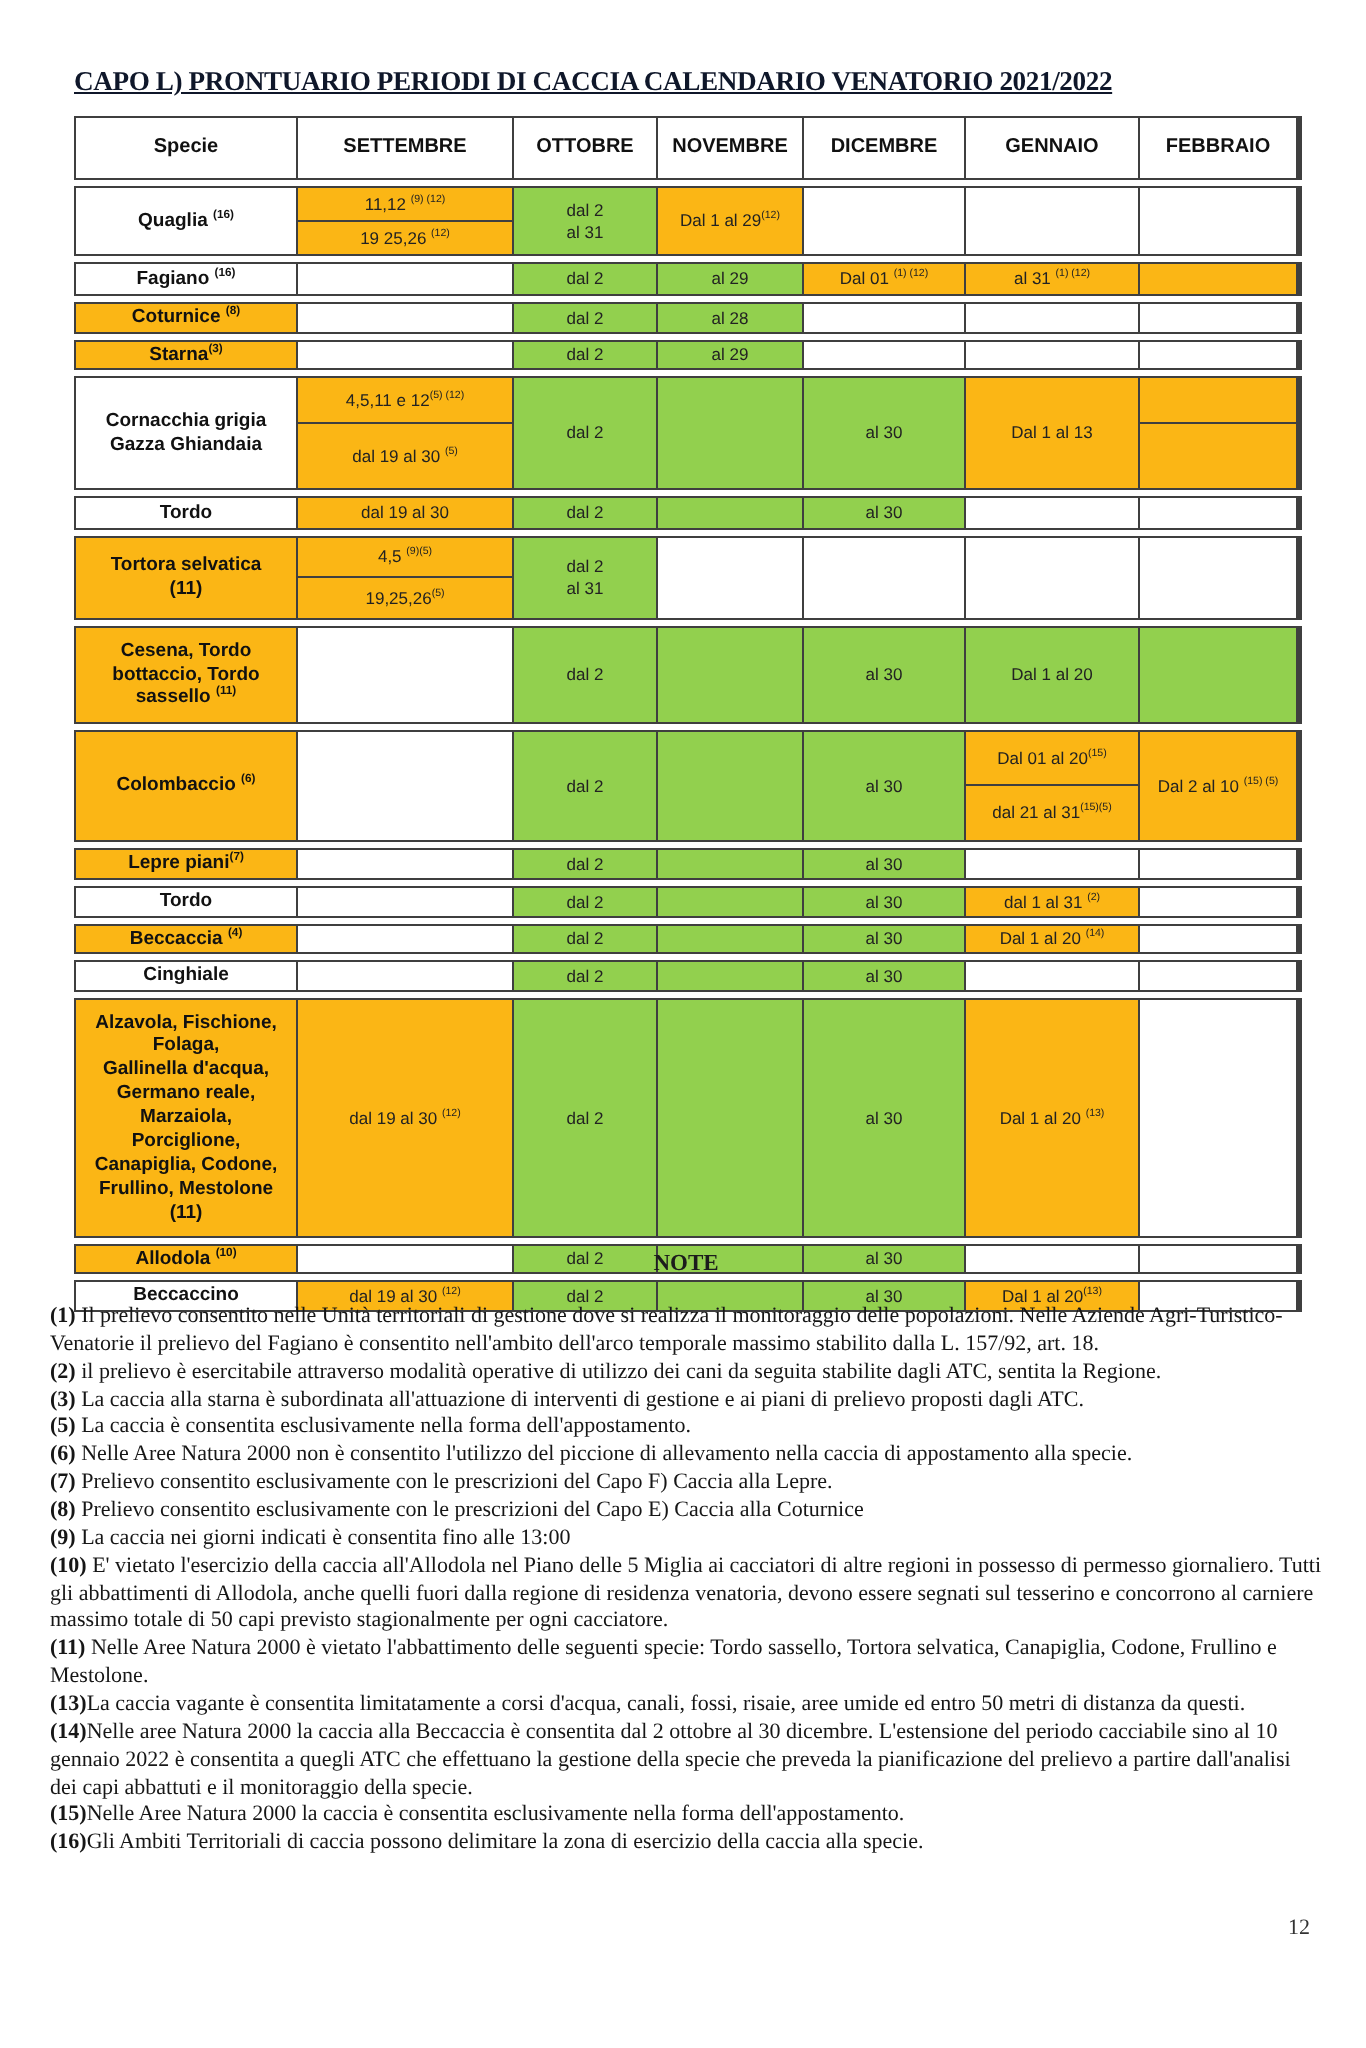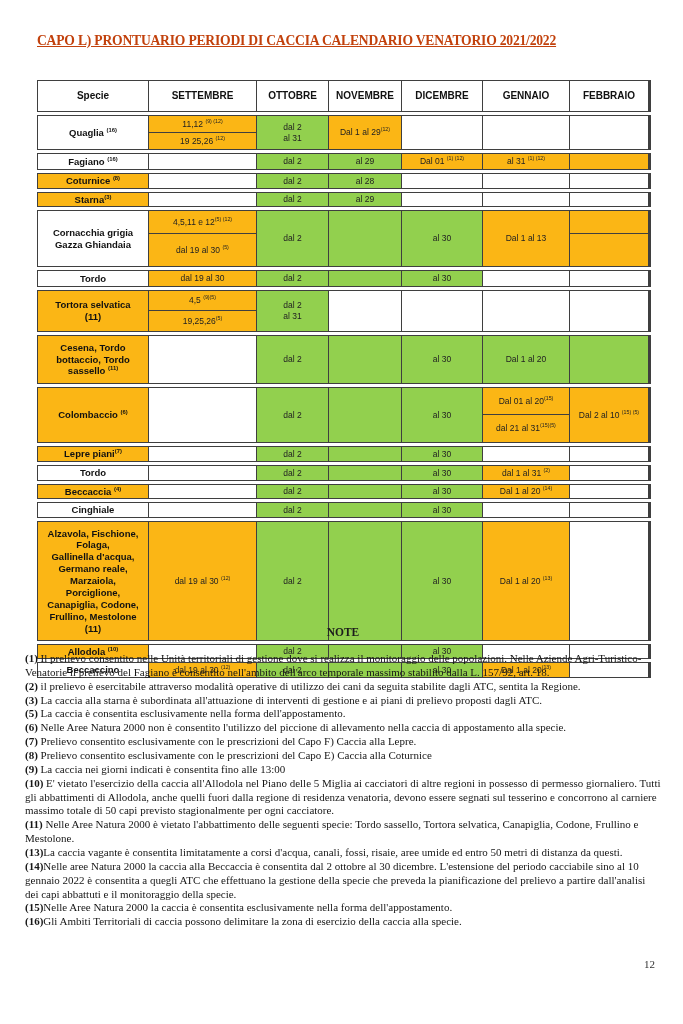--- a/index.html
+++ b/index.html
@@ -5,24 +5,24 @@
   * { margin:0; padding:0; box-sizing:border-box; }
   body { background:#888; }
   .page {
     width:683px; height:1024px; background:#ffffff; position:relative;
     font-family:"Liberation Serif", serif; color:#1c1c1c; overflow:hidden;
     margin:0 auto;
   }
   .title {
     position:absolute; left:37px; top:33px; width:600px;
     font-size:13.6px; font-weight:bold; text-decoration:underline;
-    letter-spacing:-0.2px; color:#c2410c;
+    letter-spacing:-0.2px; color:#0f172a;
     font-family:"Liberation Serif", serif;
   }
-  .cal { position:absolute; left:37px; top:80px; width:614px; }
+  .cal { position:absolute; left:37px; top:58px; width:614px; }
   .trow {
     display:grid;
     grid-template-columns:110px 107px 71px 72px 80px 86px 78px;
     gap:1px; background:#3f3f3f; border:1px solid #3f3f3f;
     margin-bottom:3px;
   }
   .c {
     background:#ffffff; display:flex; align-items:center; justify-content:center;
     text-align:center; padding:1px 2px;
     font-family:"Liberation Sans", sans-serif; font-size:8.5px; color:#222;

